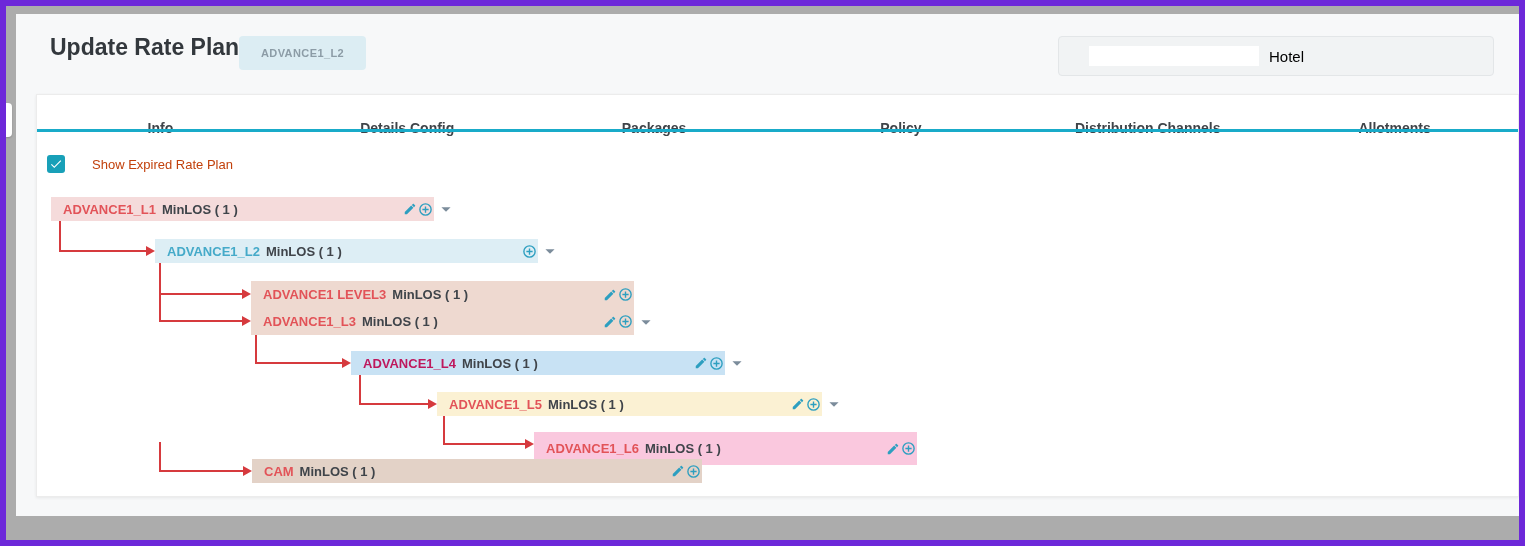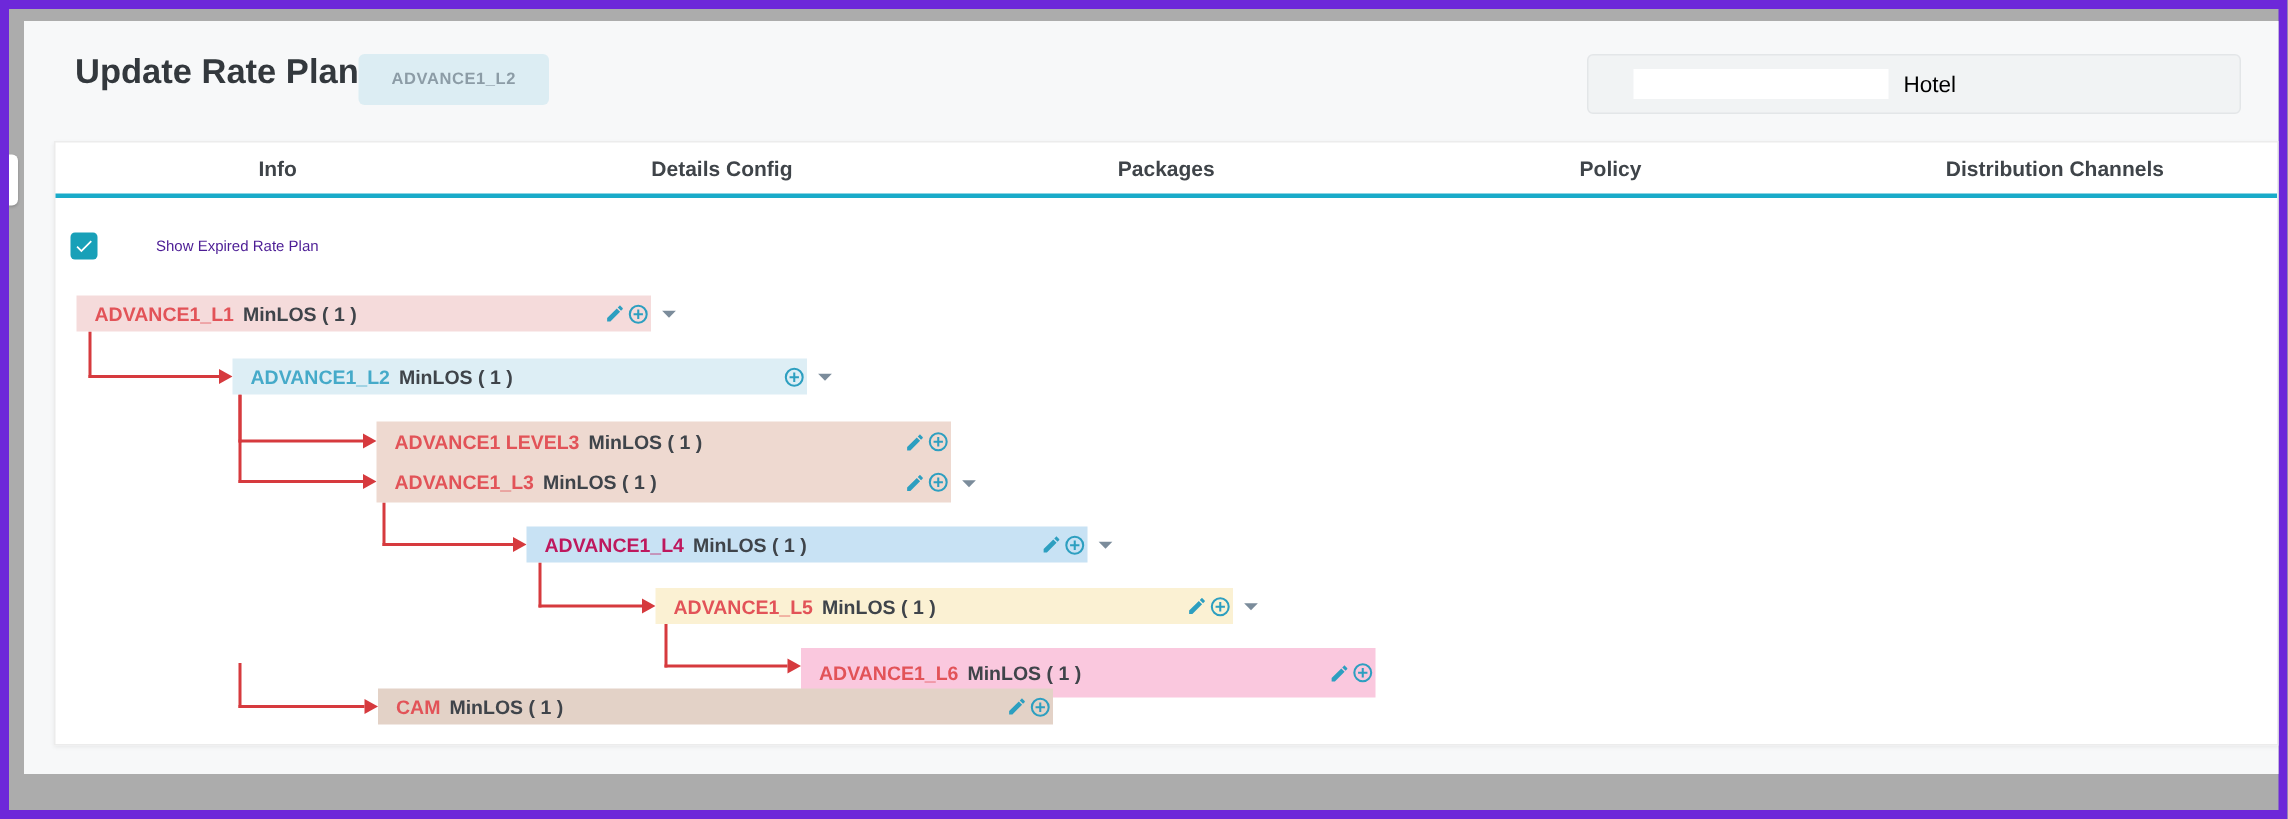--- a/index.html
+++ b/index.html
@@ -19,31 +19,31 @@
               border-radius:4px; display:flex; align-items:center; font-size:11px; font-weight:700;
               letter-spacing:.4px; color:#8c9ca6; }
   .hotel-box { position:absolute; left:1042px; top:22px; width:436px; height:40px; background:#f1f3f4;
                border:1px solid #e3e6e8; border-radius:4px; display:flex; align-items:center; }
   .hotel-redacted { width:170px; height:20px; background:#ffffff; margin-left:30px; }
   .hotel-label { margin-left:10px; font-size:15px; color:#000000; }
 
   .card { position:absolute; left:20px; top:80px; width:1483px; height:403px; background:#ffffff;
           border:1px solid #ececec; box-shadow:0 1px 3px rgba(0,0,0,.07); }
 
-  .tab-bar { position:absolute; left:0; top:0; width:100%; height:34px; display:flex; }
+  .tab-bar { position:absolute; left:0; top:16px; width:100%; height:34px; display:flex; }
   .tab { flex:1; display:flex; align-items:center; justify-content:center; font-size:14px; font-weight:700;
          color:#3f4449; cursor:pointer; }
   .tab.active { background:#1898b2; color:#ffffff; border-radius:5px 5px 0 0; }
   .tab-underline { position:absolute; left:0; top:34px; width:100%; height:3px; background:#19abc9; }
 
   .expired-row { position:absolute; left:10px; top:60px; display:flex; align-items:center; }
   .checkbox { width:18px; height:18px; background:#18a0b8; border-radius:3px; display:flex;
               align-items:center; justify-content:center; cursor:pointer; }
   .checkbox svg { width:14px; height:14px; }
-  .expired-label { margin-left:39px; font-size:10px; color:#4c1d95; }
+  .expired-label { margin-left:27px; font-size:13px; color:#c2410c; }
 
   .tree { position:absolute; left:0; top:0; width:100%; height:100%; }
 
   .bar { position:absolute; display:flex; align-items:center; padding:0 1px 0 12px; font-size:13px; white-space:nowrap; }
   .bar .rp-name { font-weight:700; }
   .bar .rp-metric { font-weight:600; color:#3f444a; margin-left:6px; }
   .bar .icon-group { margin-left:auto; display:flex; align-items:center; gap:1px; }
   .icon-btn { display:flex; align-items:center; cursor:pointer; }
   .expand-btn { position:absolute; right:-23px; top:50%; transform:translateY(-50%); display:flex; cursor:pointer; }
 
@@ -68,20 +68,21 @@
       <div class="hotel-label">Hotel</div>
     </div>
 
     <div class="card">
       <div class="tab-bar">
           <div class="tab">Info</div>
           <div class="tab">Details Config</div>
           <div class="tab">Packages</div>
           <div class="tab">Policy</div>
           <div class="tab">Distribution Channels</div>
+          <div class="tab">Allotments</div>
         </div>
       <div class="tab-underline"></div>
 
       <div class="expired-row">
         <div class="checkbox">
           <svg viewBox="0 0 24 24">
             <path d="M9 16.2L4.8 12l-1.4 1.4L9 19 21 7l-1.4-1.4z" fill="#ffffff"></path>
           </svg>
         </div>
         <div class="expired-label">Show Expired Rate Plan</div>

